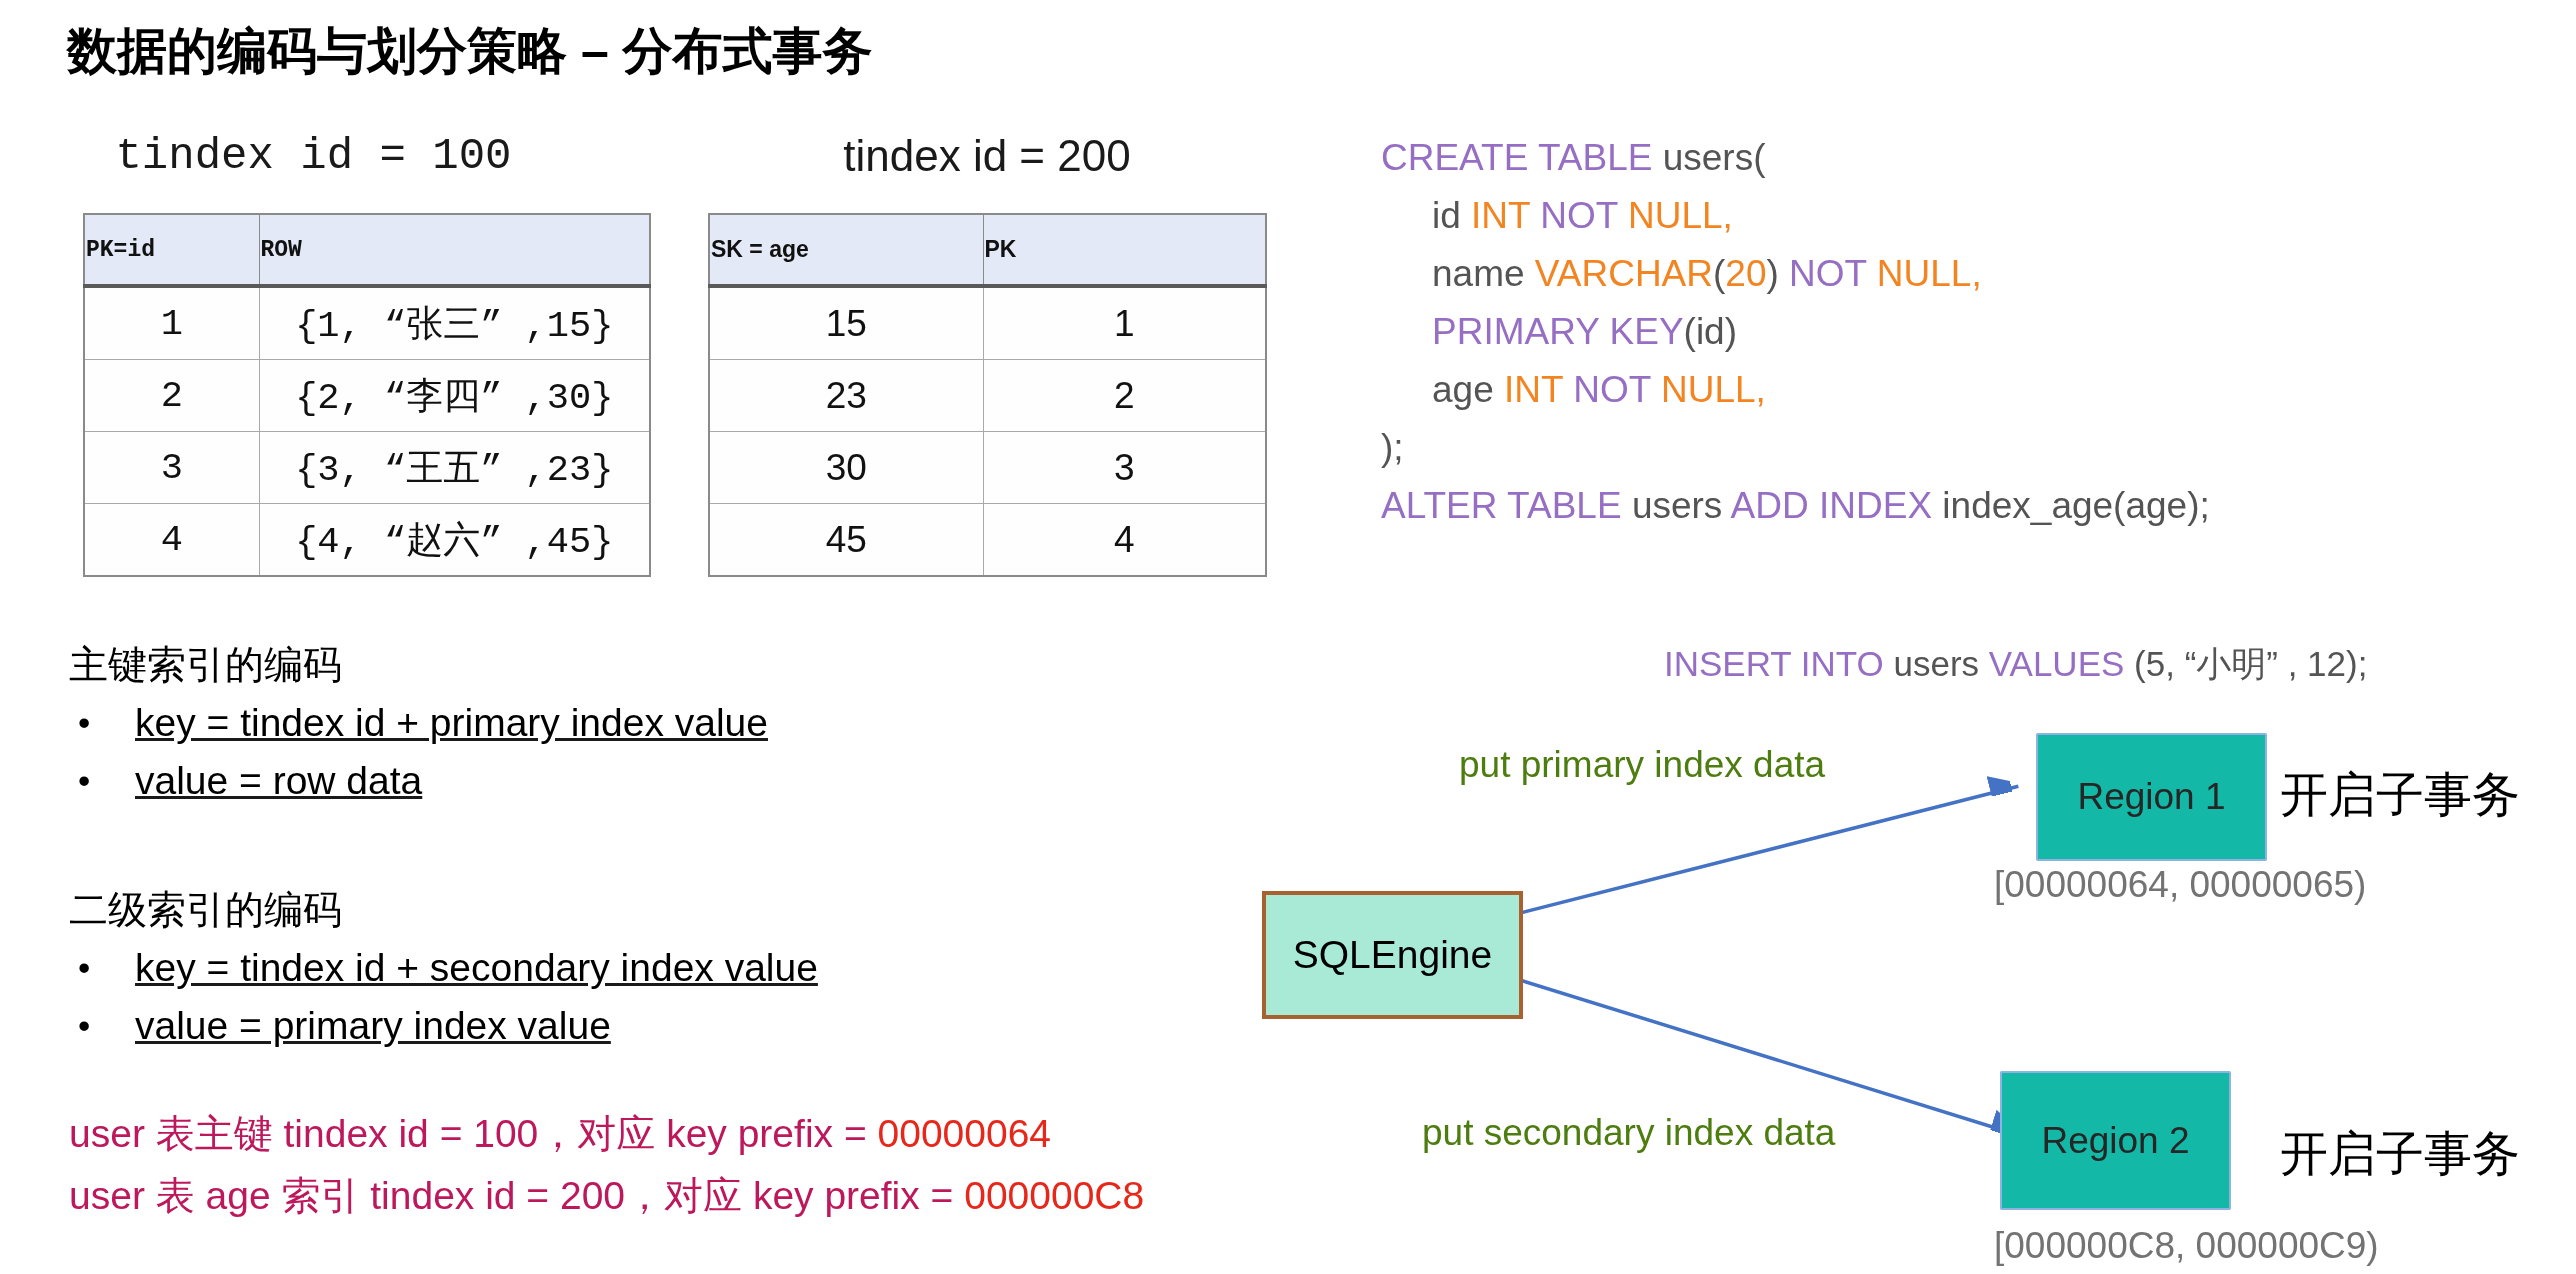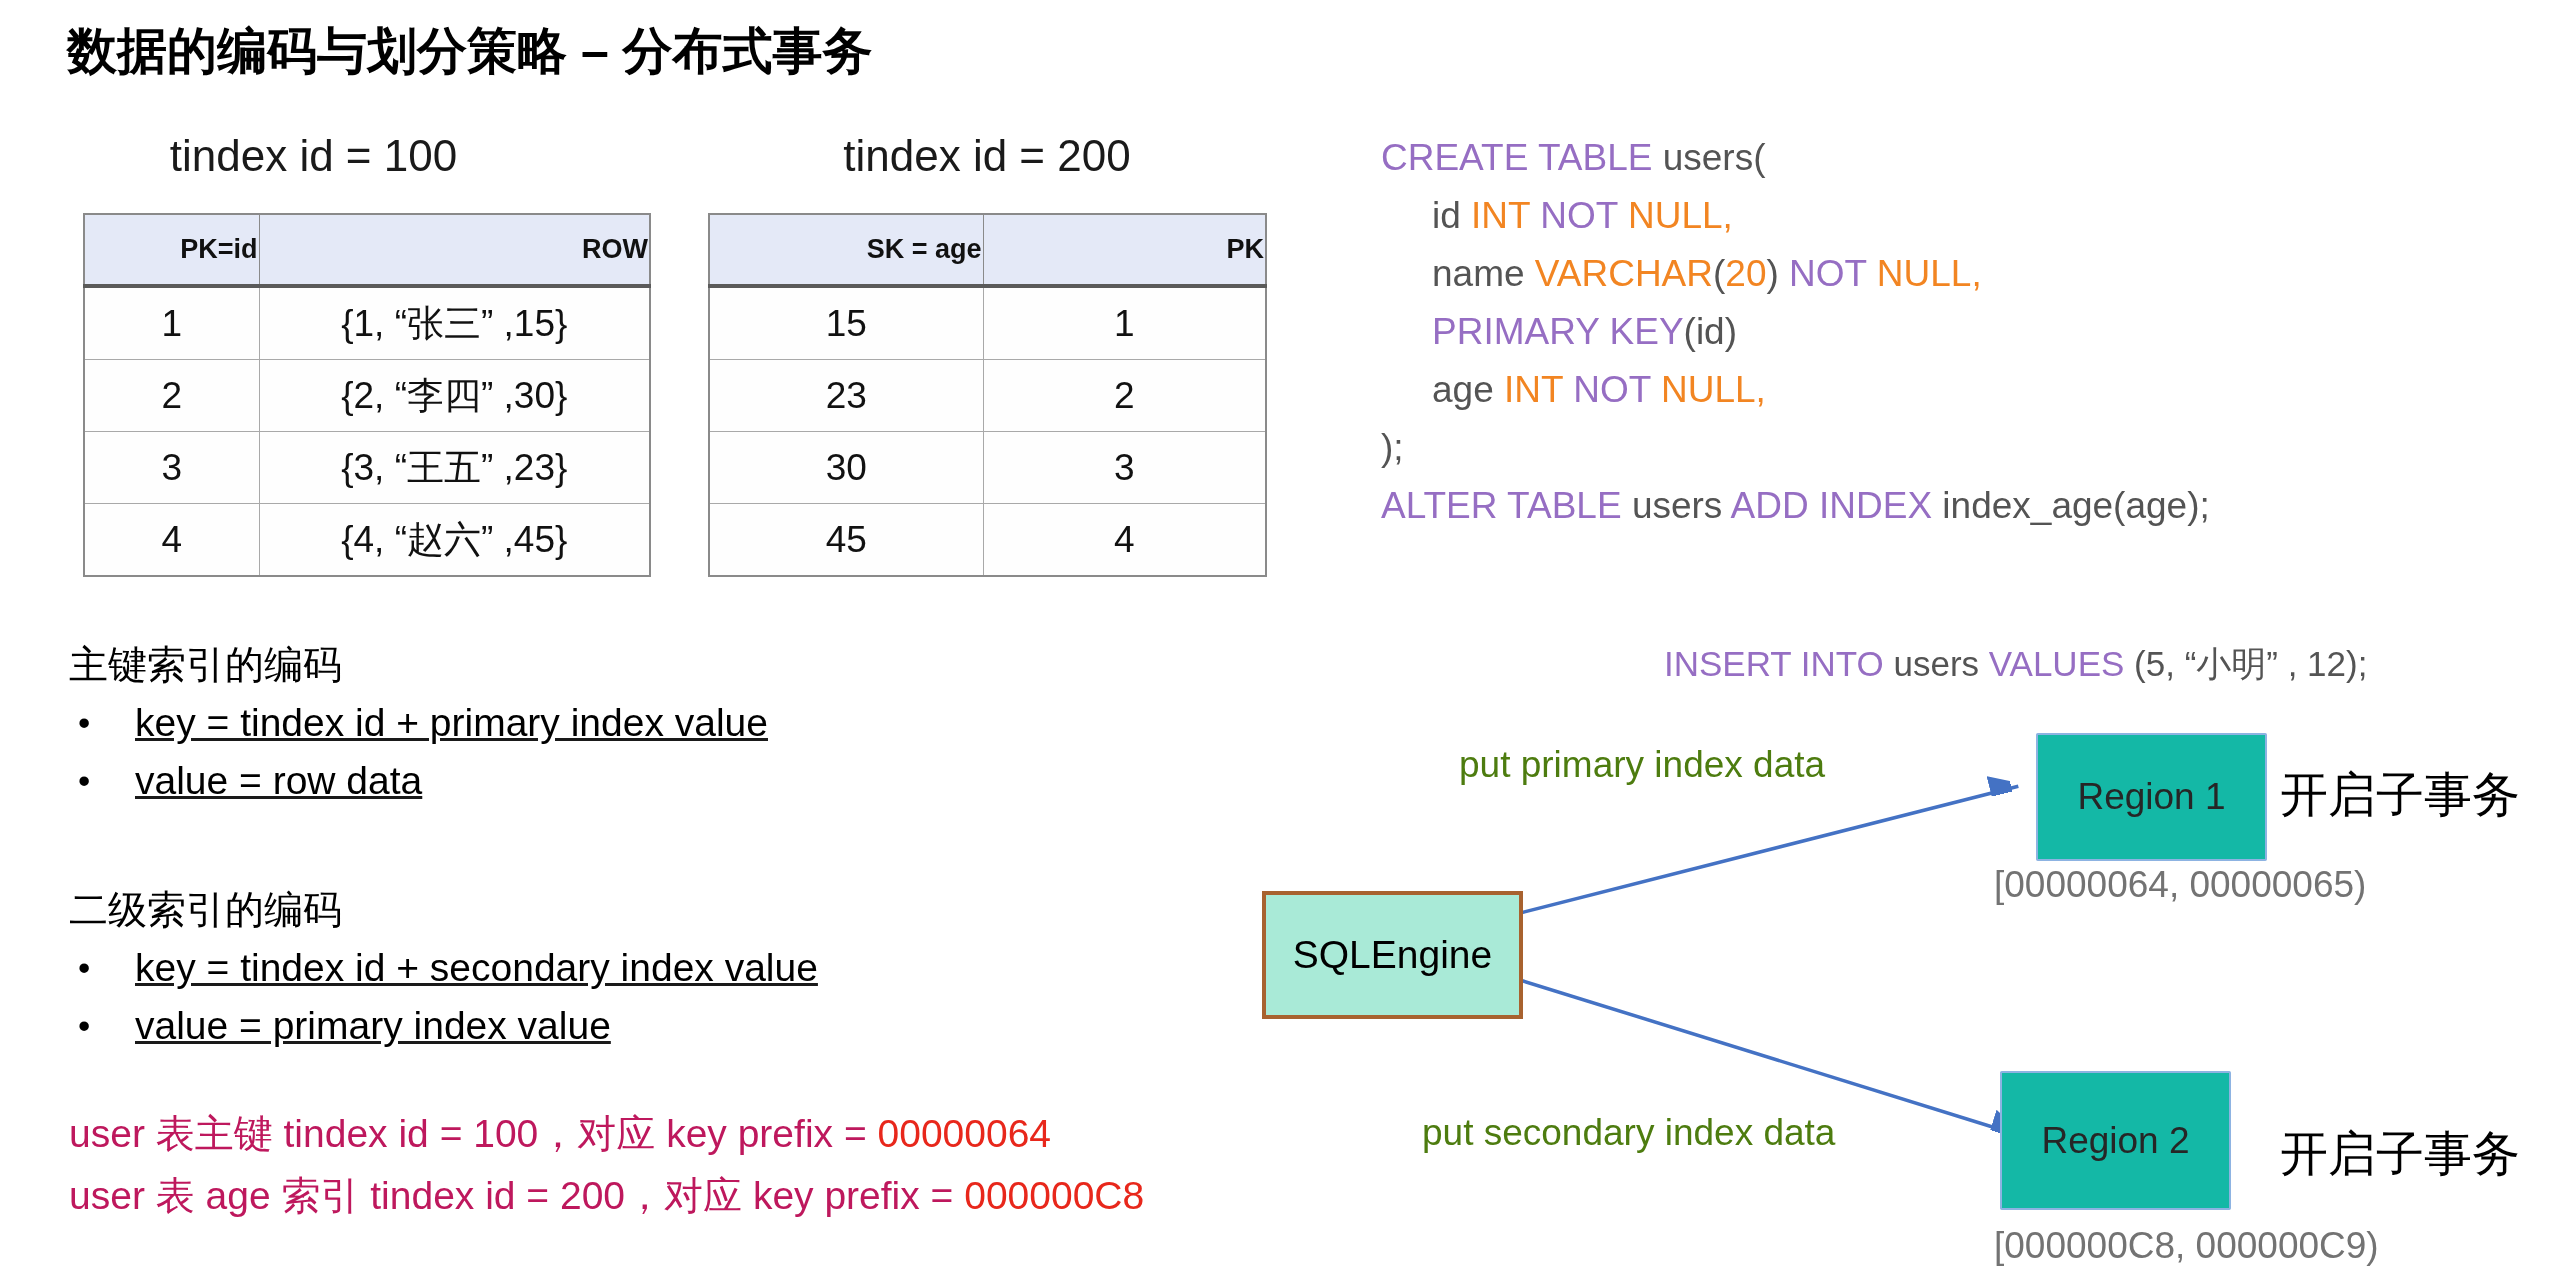--- a/index.html
+++ b/index.html
@@ -3,27 +3,27 @@
 <meta charset="utf-8">
 <style>
   html,body{margin:0;padding:0;background:#ffffff;}
   .slide{position:relative;width:2576px;height:1275px;background:#ffffff;overflow:hidden;
          font-family:"Liberation Sans","DejaVu Sans",sans-serif;color:#1a1a1a;padding-left:48px;}
 
   .page-title{position:absolute;left:67px;top:17.7px;font-size:50px;font-weight:bold;color:#000;}
 
   
   .tbl-block{position:absolute;top:131px;}
-  .tbl-block.t1{left:83px;width:567px;}
+  .tbl-block.t1{left:83px;width:567px;font-family:Liberation Mono, monospace;}
   .tbl-block.t2{left:708px;width:558px;}
   .tbl-caption{font-size:44px;color:#1a1a1a;text-align:center;margin-bottom:32px;}
   .tbl-block.t1 .tbl-caption{padding-right:106px;}
   table.idx{border-collapse:collapse;width:100%;table-layout:fixed;background:#fefefe;border:2.7px solid #8a8a8a;}
-  table.idx th{background:#e4e9f7;font-size:27px;font-weight:bold;height:67px;
-               border:1.8px solid #8a8a8a;border-bottom:4.4px solid #5a5a5a;text-align:right;color:#111;}
+  table.idx th{background:#e4e9f7;font-size:23px;font-weight:bold;height:67px;
+               border:1.8px solid #8a8a8a;border-bottom:4.4px solid #5a5a5a;text-align:left;color:#111;}
   table.idx td{font-size:37px;height:69px;border:1.8px solid #a9a9a9;text-align:center;color:#111;}
   .t1 col.c1{width:175px;} .t1 col.c2{width:391px;}
   .t2 col.c1{width:274px;} .t2 col.c2{width:283px;}
 
   
   .sql-block{position:absolute;left:1381px;top:129px;}
   .sql-line{font-size:37px;line-height:58px;white-space:pre;}
   .sql-line.indent{padding-left:51px;}
   .tk-kw{color:#966ec3;}   
   .tk-ty{color:#f28522;}   

